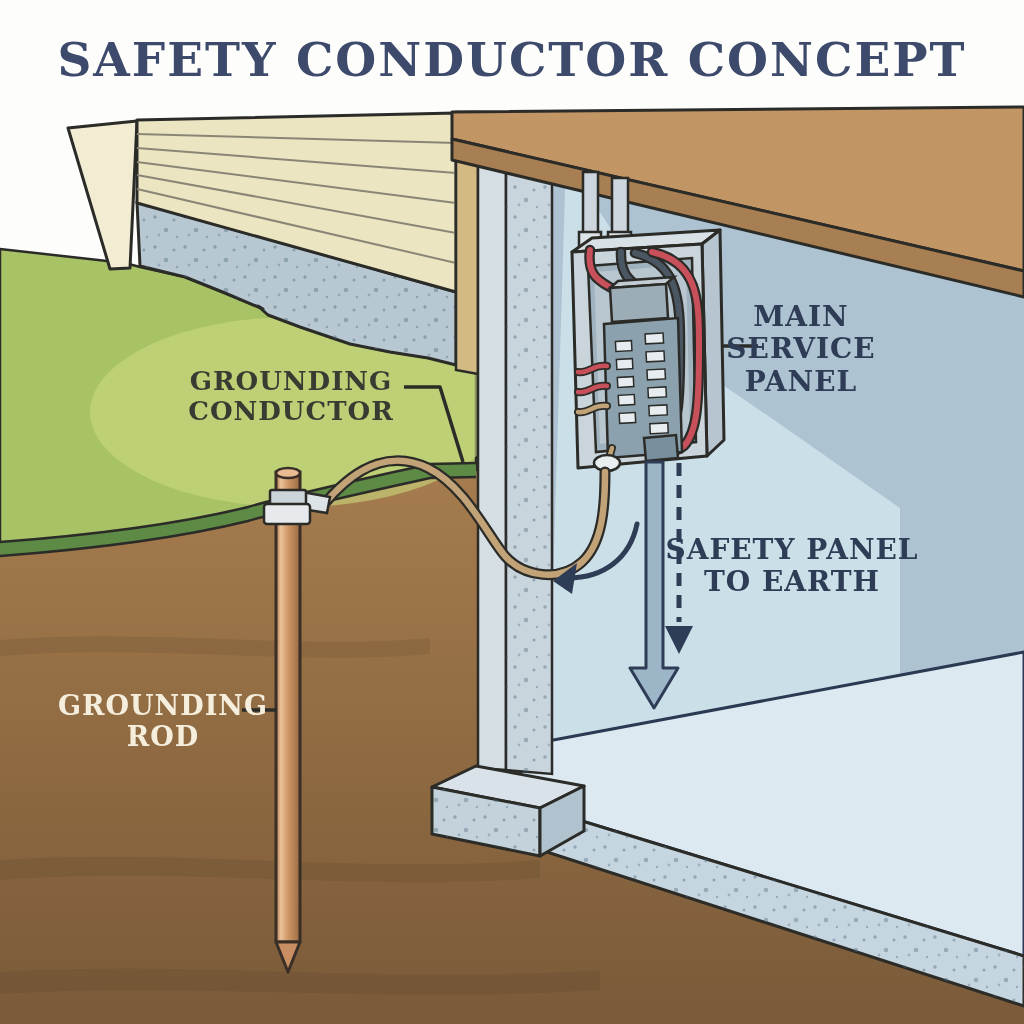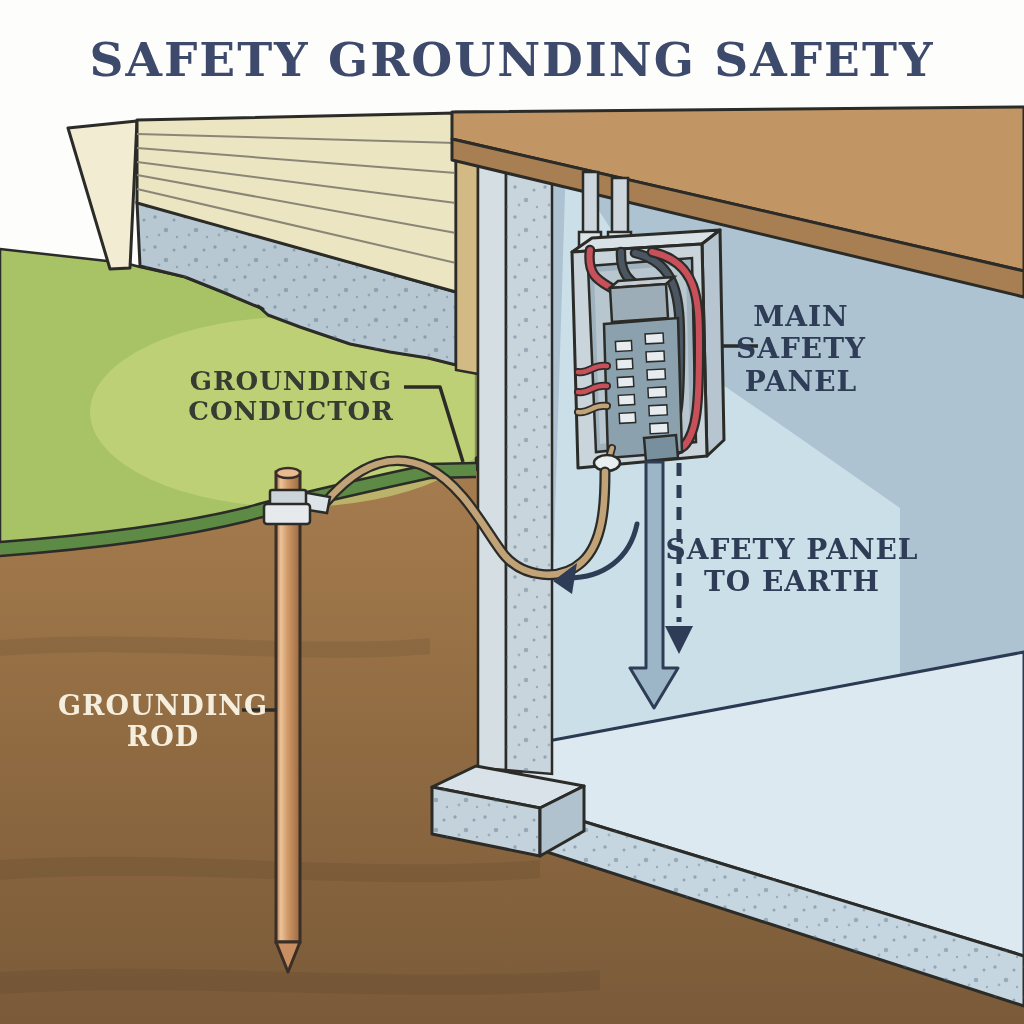--- a/index.html
+++ b/index.html
@@ -185,24 +185,24 @@
     <path d="M577,563 L553,581 L572,594 Z" fill="#2e3c55"></path>
   </g>
 
   <g fill="none" stroke="#2b2b28" stroke-width="3.5" stroke-linejoin="round">
     <path d="M404,387 L440,387 L463,462"></path>
     <path d="M723,346 L758,346"></path>
     <path d="M242,710 L277,710"></path>
   </g>
 </svg>
 
-<div id="title">SAFETY GROUNDING SAFETY</div>
+<div id="title">SAFETY CONDUCTOR CONCEPT</div>
 <div id="lbl-conductor" class="lbl">GROUNDING
 CONDUCTOR</div>
 <div id="lbl-panel" class="lbl">MAIN
-SAFETY
+SERVICE
 PANEL</div>
 <div id="lbl-safety" class="lbl">SAFETY PANEL
 TO EARTH</div>
 <div id="lbl-rod" class="lbl">GROUNDING
 ROD</div>
 
 </div>
 
 </body></html>

